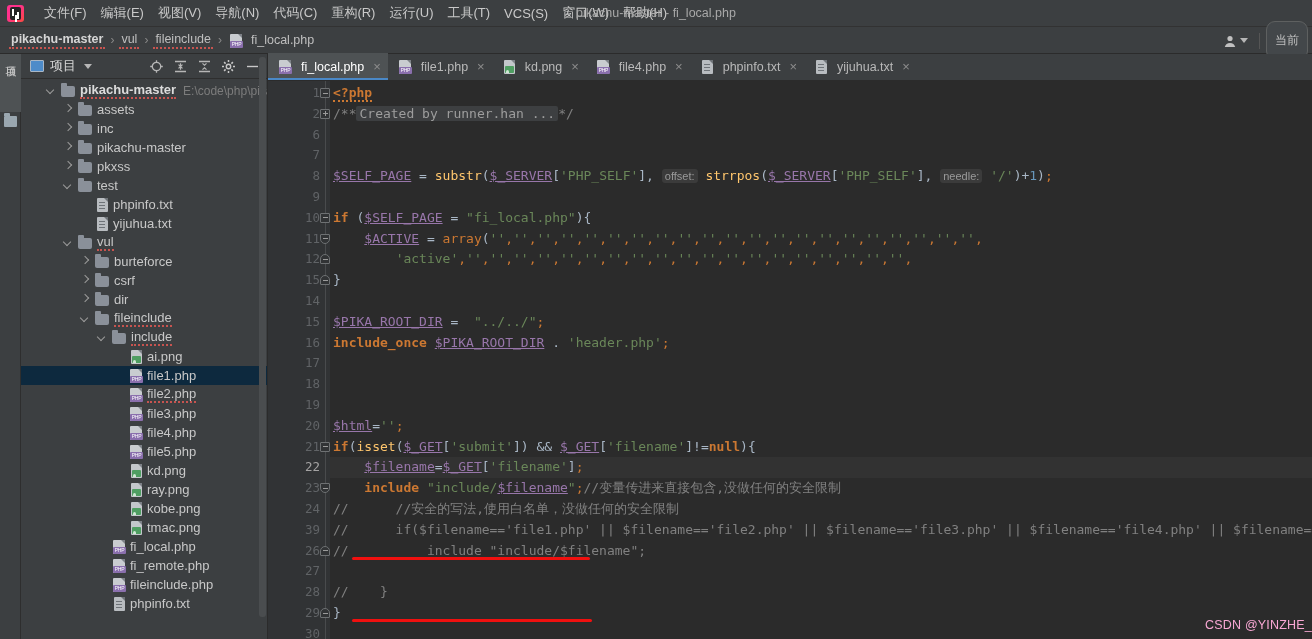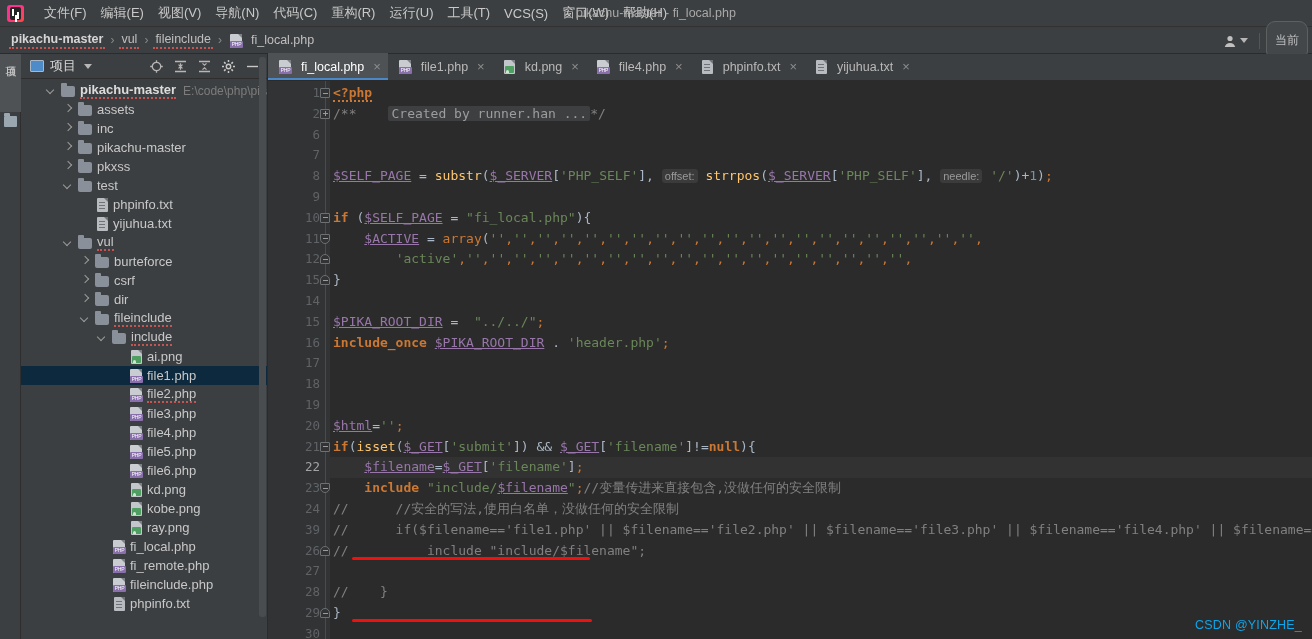--- a/index.html
+++ b/index.html
@@ -268,32 +268,32 @@
   .str { color: #6a8759; }
   .fn  { color: #ffc66d; }
   .num { color: #6897bb; }
   .cmt { color: #808080; }
   .pun { color: #a9b7c6; }
   .hint {
     background: #3b3b3b; color: #9a9a9a; font-size: 11px;
     border-radius: 3px; padding: 1px 3px; font-family: "Liberation Sans", sans-serif;
   }
   .fold-ph {
-    background: #3d3f41; color: #9d9d9d; border-radius: 2px; padding: 0 3px; margin-left: 32px;
+    background: #3d3f41; color: #9d9d9d; border-radius: 2px; padding: 0 3px;
   }
   .squig { border-bottom: 2px dotted #cc7832; }
 
   
   .redline {
     position: absolute; height: 3px; background: #f0100f; border-radius: 2px;
   }
 
   .watermark {
-    position: absolute; right: 10px; bottom: 7px;
-    font-size: 12.5px; color: #0ea5e9; letter-spacing: .2px;
+    position: absolute; right: 0; bottom: 7px;
+    font-size: 12.5px; color: #f9a8d4; letter-spacing: .2px;
   }
 </style>
 </head>
 <body>
 
 <div id="app">
 
   <div class="menubar">
     <div class="app-logo"></div>
     <div class="menu-item">文件(F)</div>
@@ -539,51 +539,51 @@
           <span style="width:4px;flex:0 0 auto"></span>
           <span class="ico php">
             <span class="badge">PHP</span>
           </span>
           <span class="rlabel">file5.php</span>
         </div>
         <div class="row">
           <span style="display:inline-block;width:93px;flex:0 0 auto"></span>
           <span class="arrow "></span>
           <span style="width:4px;flex:0 0 auto"></span>
-          <span class="ico php">
-            <span class="badge">PHP</span>
-          </span>
-          <span class="rlabel">file6.php</span>
-        </div>
-        <div class="row">
-          <span style="display:inline-block;width:93px;flex:0 0 auto"></span>
-          <span class="arrow "></span>
-          <span style="width:4px;flex:0 0 auto"></span>
           <span class="ico png">
             <span class="badge"></span>
           </span>
           <span class="rlabel">kd.png</span>
         </div>
         <div class="row">
           <span style="display:inline-block;width:93px;flex:0 0 auto"></span>
           <span class="arrow "></span>
           <span style="width:4px;flex:0 0 auto"></span>
           <span class="ico png">
             <span class="badge"></span>
           </span>
-          <span class="rlabel">kobe.png</span>
+          <span class="rlabel">ray.png</span>
         </div>
         <div class="row">
           <span style="display:inline-block;width:93px;flex:0 0 auto"></span>
           <span class="arrow "></span>
           <span style="width:4px;flex:0 0 auto"></span>
           <span class="ico png">
             <span class="badge"></span>
           </span>
-          <span class="rlabel">ray.png</span>
+          <span class="rlabel">kobe.png</span>
+        </div>
+        <div class="row">
+          <span style="display:inline-block;width:93px;flex:0 0 auto"></span>
+          <span class="arrow "></span>
+          <span style="width:4px;flex:0 0 auto"></span>
+          <span class="ico png">
+            <span class="badge"></span>
+          </span>
+          <span class="rlabel">tmac.png</span>
         </div>
         <div class="row">
           <span style="display:inline-block;width:76px;flex:0 0 auto"></span>
           <span class="arrow "></span>
           <span style="width:4px;flex:0 0 auto"></span>
           <span class="ico php">
             <span class="badge">PHP</span>
           </span>
           <span class="rlabel">fi_local.php</span>
         </div>

